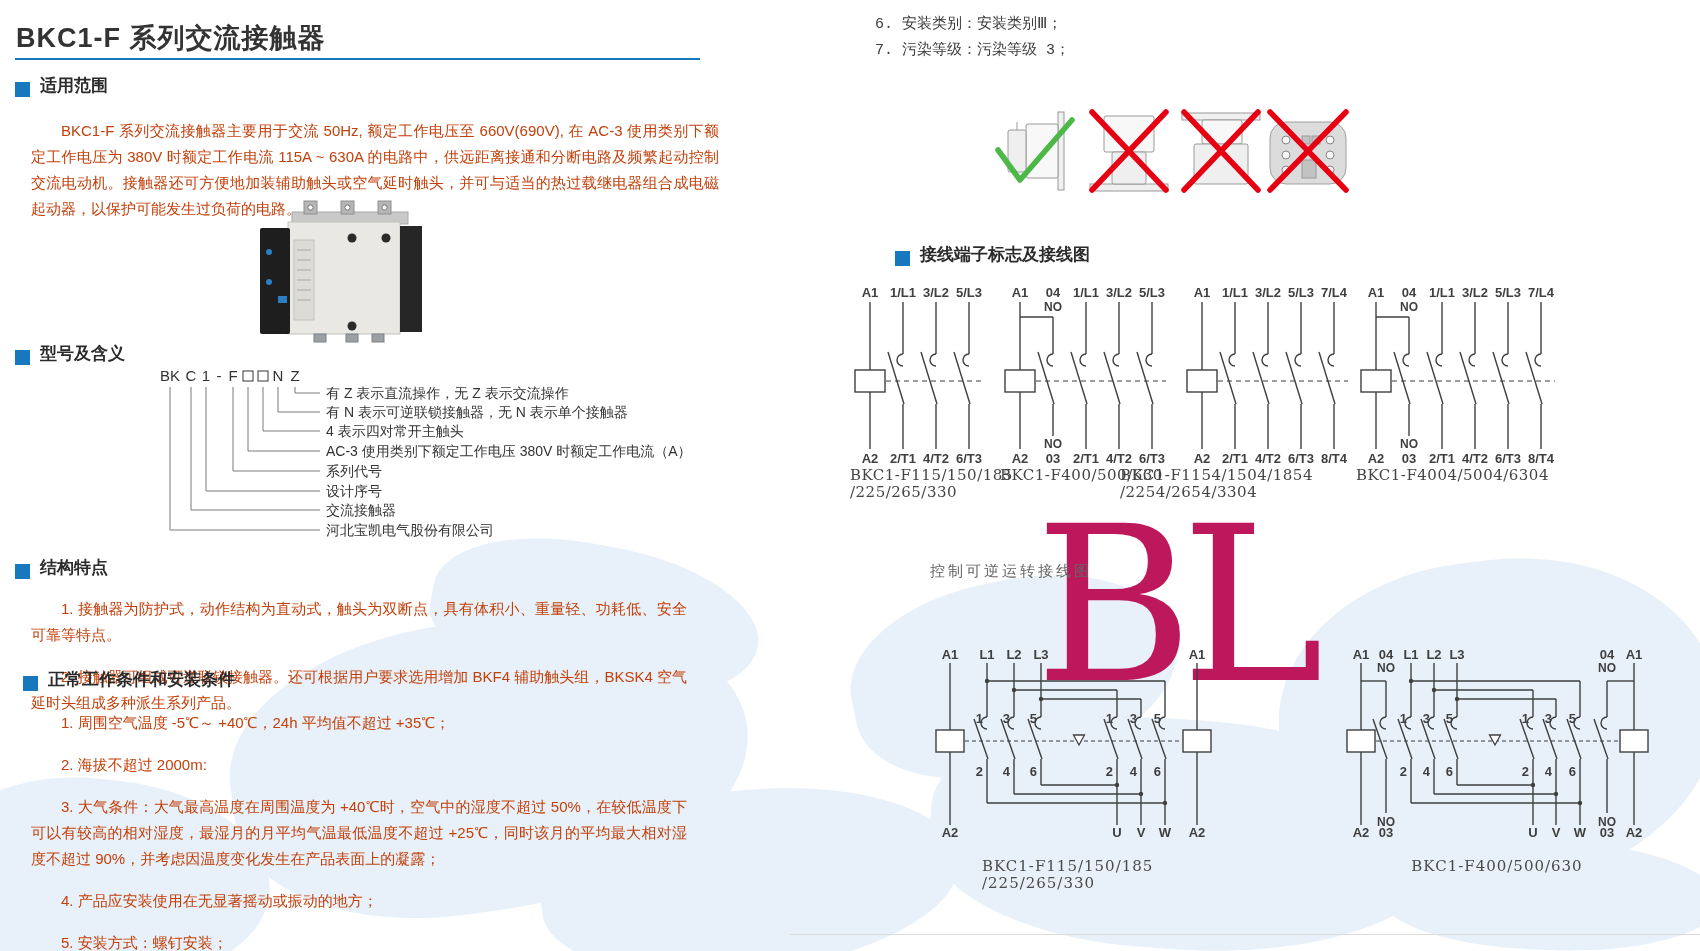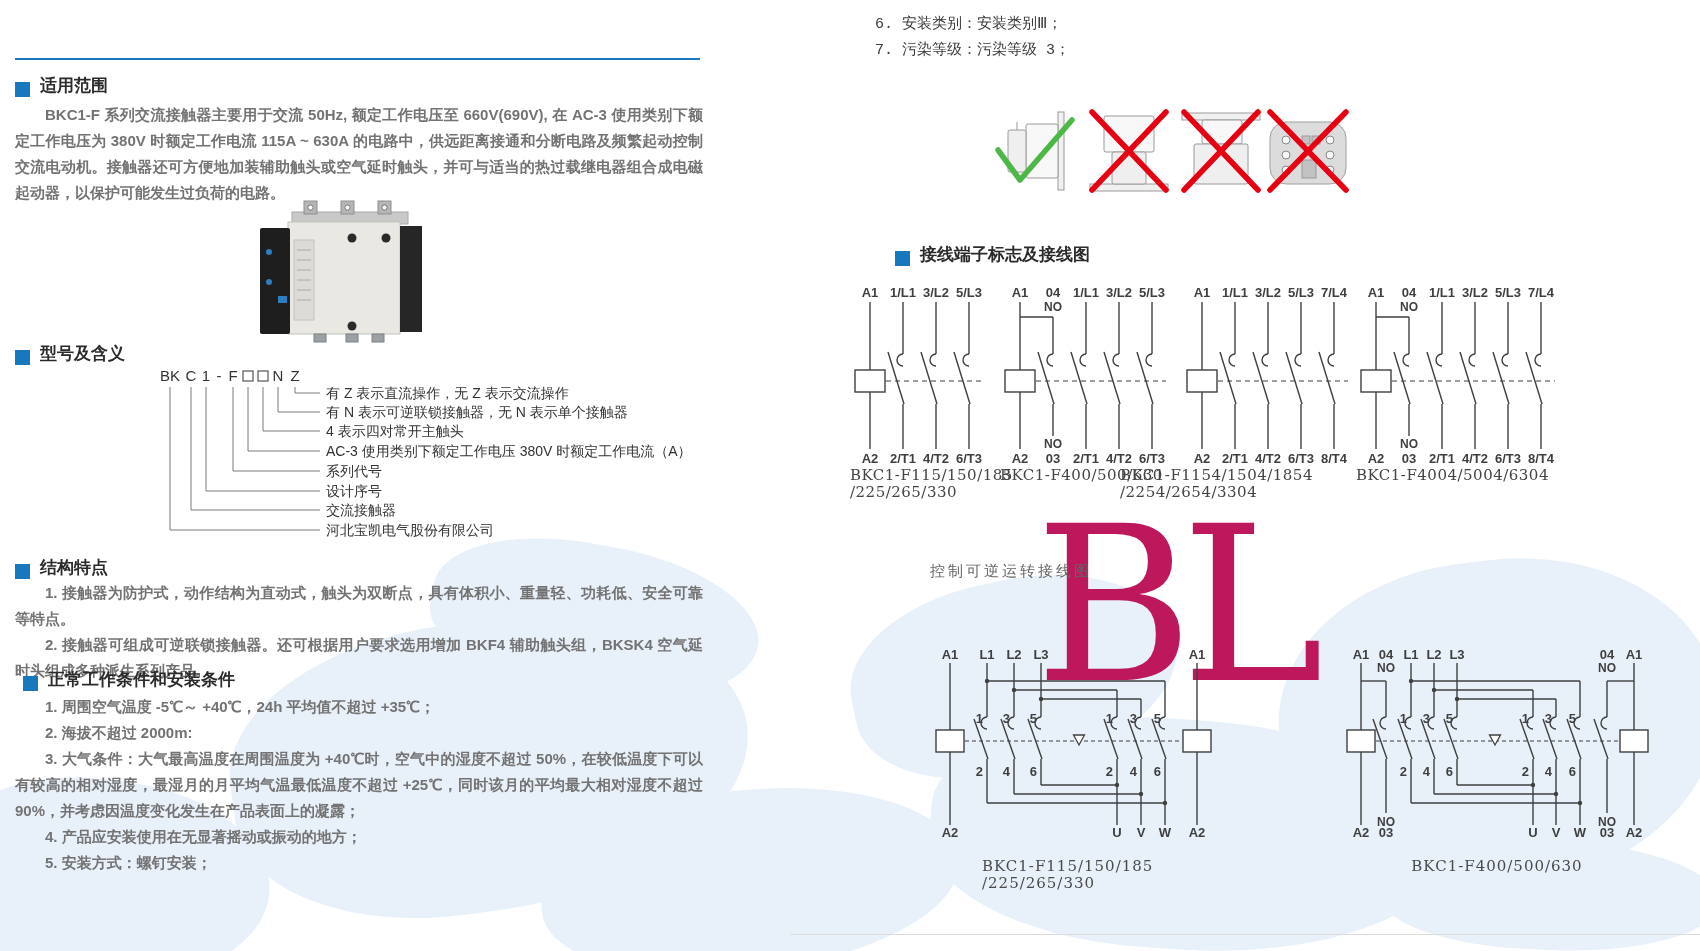--- a/index.html
+++ b/index.html
@@ -6,22 +6,22 @@
   .page{position:relative;width:1700px;height:951px;background:#ffffff;overflow:hidden;
         font-family:"Liberation Sans",sans-serif;color:#3c3c3c;}
   .abs{position:absolute;}
   .blob{position:absolute;background:var(--map-blue);border-radius:48% 52% 55% 45%;}
   .watermark{position:absolute;font-family:"DejaVu Serif",serif;font-weight:normal;
              color:#be185d;font-size:215px;line-height:1;letter-spacing:-12px;user-select:none;}
   .page-title{font-size:27px;font-weight:bold;color:#333;letter-spacing:1px;margin:0;}
   .title-rule{height:2px;background:var(--accent);}
   .sec-h{display:flex;align-items:flex-end;gap:10px;font-size:17px;font-weight:bold;color:#2b2b2b;}
   .sec-h .sq{width:15px;height:15px;background:var(--accent);flex:0 0 auto;}
-  .body-text{font-size:15px;line-height:26px;color:#737373;text-align:justify;
-             margin:0;text-indent:2em;font-weight:bold;}
+  .body-text{font-size:15px;line-height:26px;color:#c2410c;text-align:justify;
+             margin:16px;text-indent:2em;}
   .plain-text{font-size:15px;line-height:26px;color:#3c3c3c;margin:0;}
   .diag-cap{font-family:"DejaVu Serif",serif;font-size:15px;line-height:17px;
             color:#444;letter-spacing:.5px;}
   .rev-cap{font-family:"DejaVu Serif",serif;font-size:15px;color:#666;letter-spacing:3px;}
   .check{stroke:var(--check-green);}
   .cross{stroke:var(--cross-red);}
   .hairline{height:1px;background:#dcdcdc;}
   svg text{user-select:none;}
 </style>
 </head>
@@ -32,20 +32,21 @@
   <div class="blob" style="left:230px;top:620px;width:520px;height:290px;transform:rotate(-8deg);"></div>
   <div class="blob" style="left:-60px;top:780px;width:330px;height:200px;transform:rotate(6deg);"></div>
   <div class="blob" style="left:430px;top:545px;width:330px;height:150px;transform:rotate(10deg);"></div>
   <div class="blob" style="left:540px;top:790px;width:420px;height:180px;transform:rotate(-5deg);"></div>
   <div class="blob" style="left:850px;top:580px;width:330px;height:190px;transform:rotate(-12deg);"></div>
   <div class="blob" style="left:930px;top:720px;width:520px;height:230px;transform:rotate(4deg);"></div>
   <div class="blob" style="left:1280px;top:560px;width:440px;height:330px;transform:rotate(-7deg);"></div>
   <div class="blob" style="left:1380px;top:840px;width:340px;height:110px;transform:rotate(3deg);"></div>
   <div class="watermark" style="left:1035px;top:498px;">BL</div>
 
+  <h1 class="abs page-title" style="left:16px;top:20px;">BKC1-F 系列交流接触器</h1>
   <div class="abs title-rule" style="left:15px;top:58px;width:685px;"></div>
 
   <div class="abs sec-h" style="left:15px;top:74px;">
     <span class="sq"></span>
     <span>适用范围</span>
   </div>
   <p class="abs body-text" style="left:15px;top:102px;width:688px;">BKC1-F 系列交流接触器主要用于交流 50Hz, 额定工作电压至 660V(690V), 在 AC-3 使用类别下额定工作电压为 380V 时额定工作电流 115A ~ 630A 的电路中，供远距离接通和分断电路及频繁起动控制交流电动机。接触器还可方便地加装辅助触头或空气延时触头，并可与适当的热过载继电器组合成电磁起动器，以保护可能发生过负荷的电路。</p>
 
   <svg class="abs" style="left:252px;top:198px;" width="185" height="145" viewBox="0 0 185 145">
     <rect x="40" y="14" width="116" height="12" fill="#c9c9c9" stroke="#a8a8a8"></rect>

